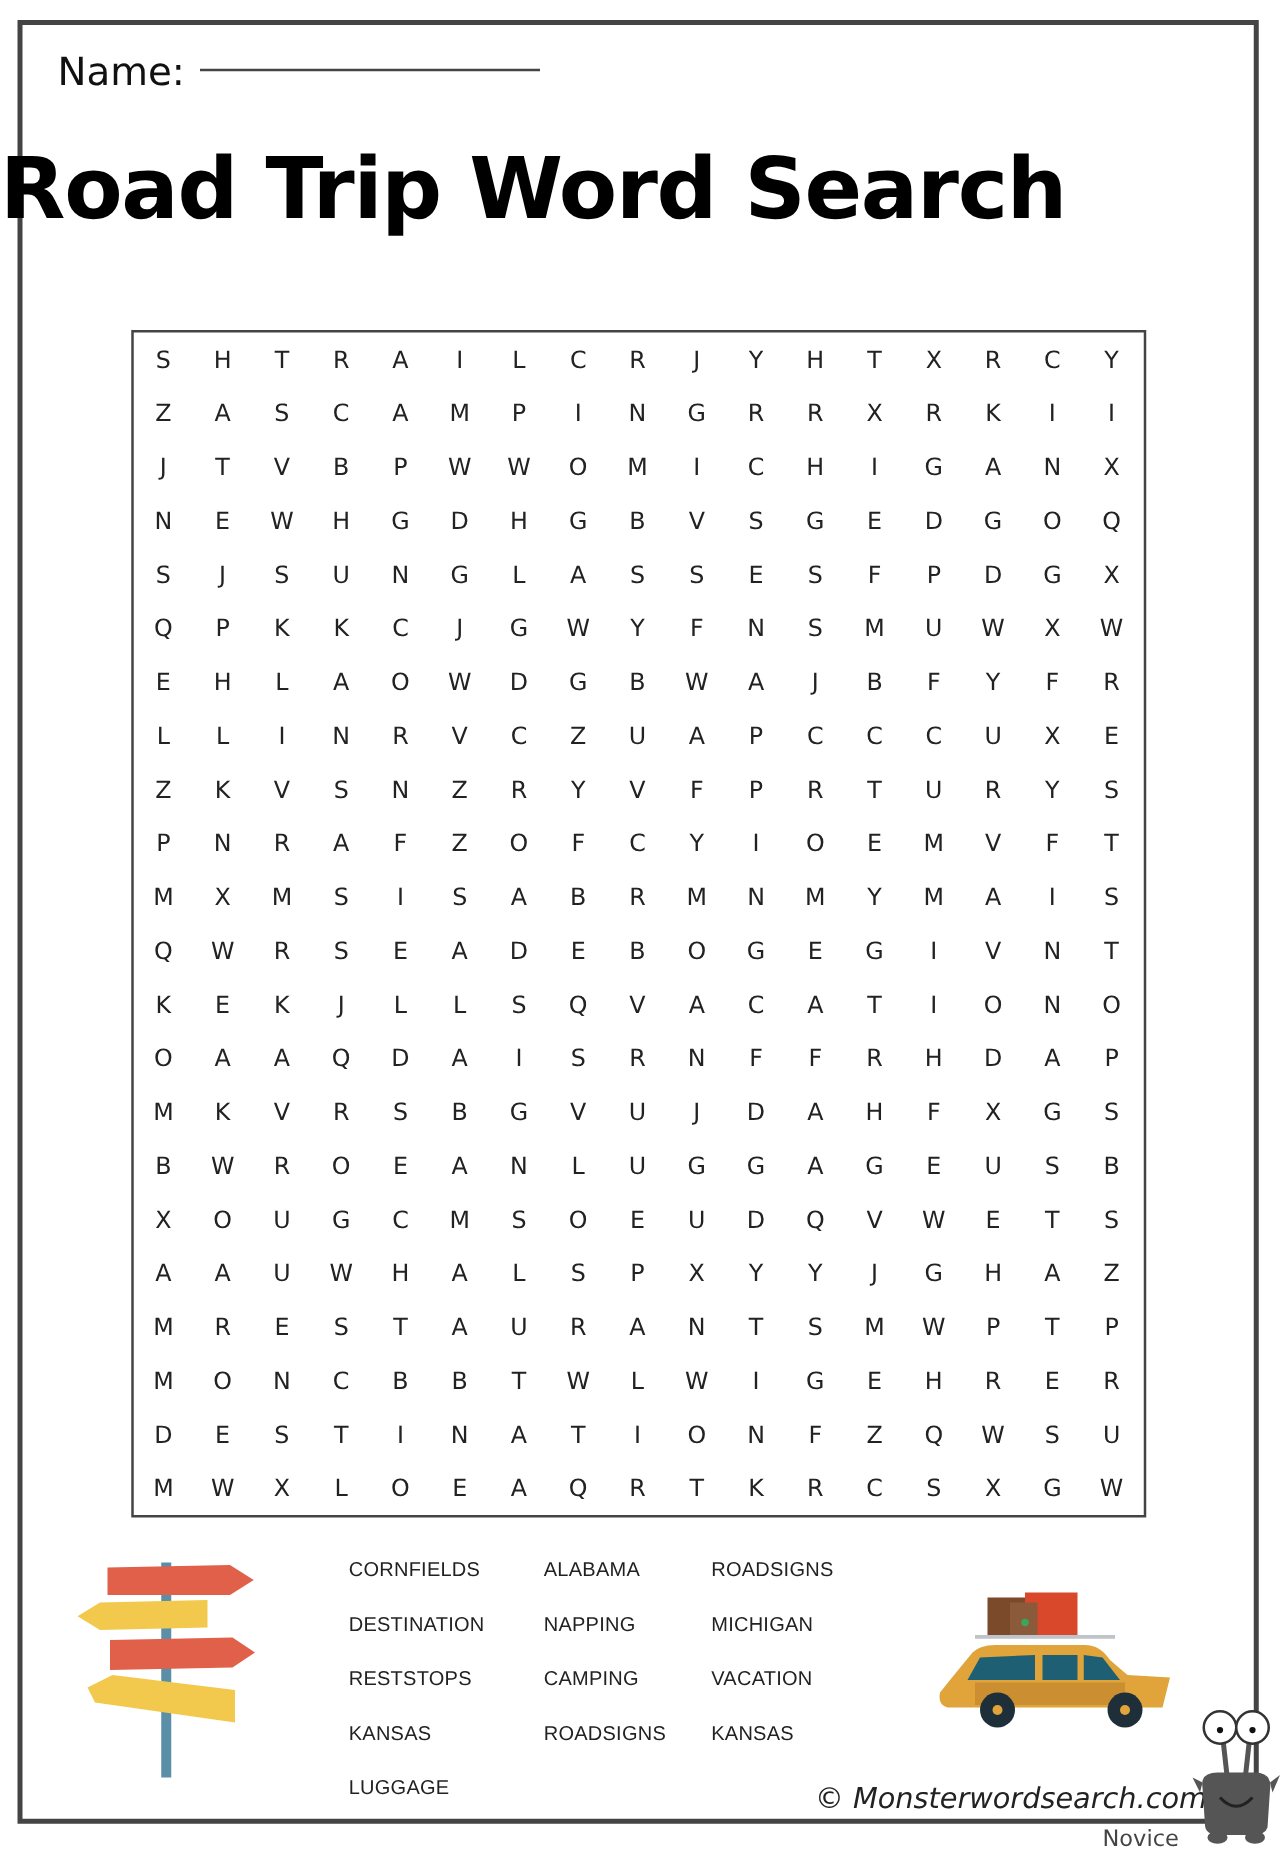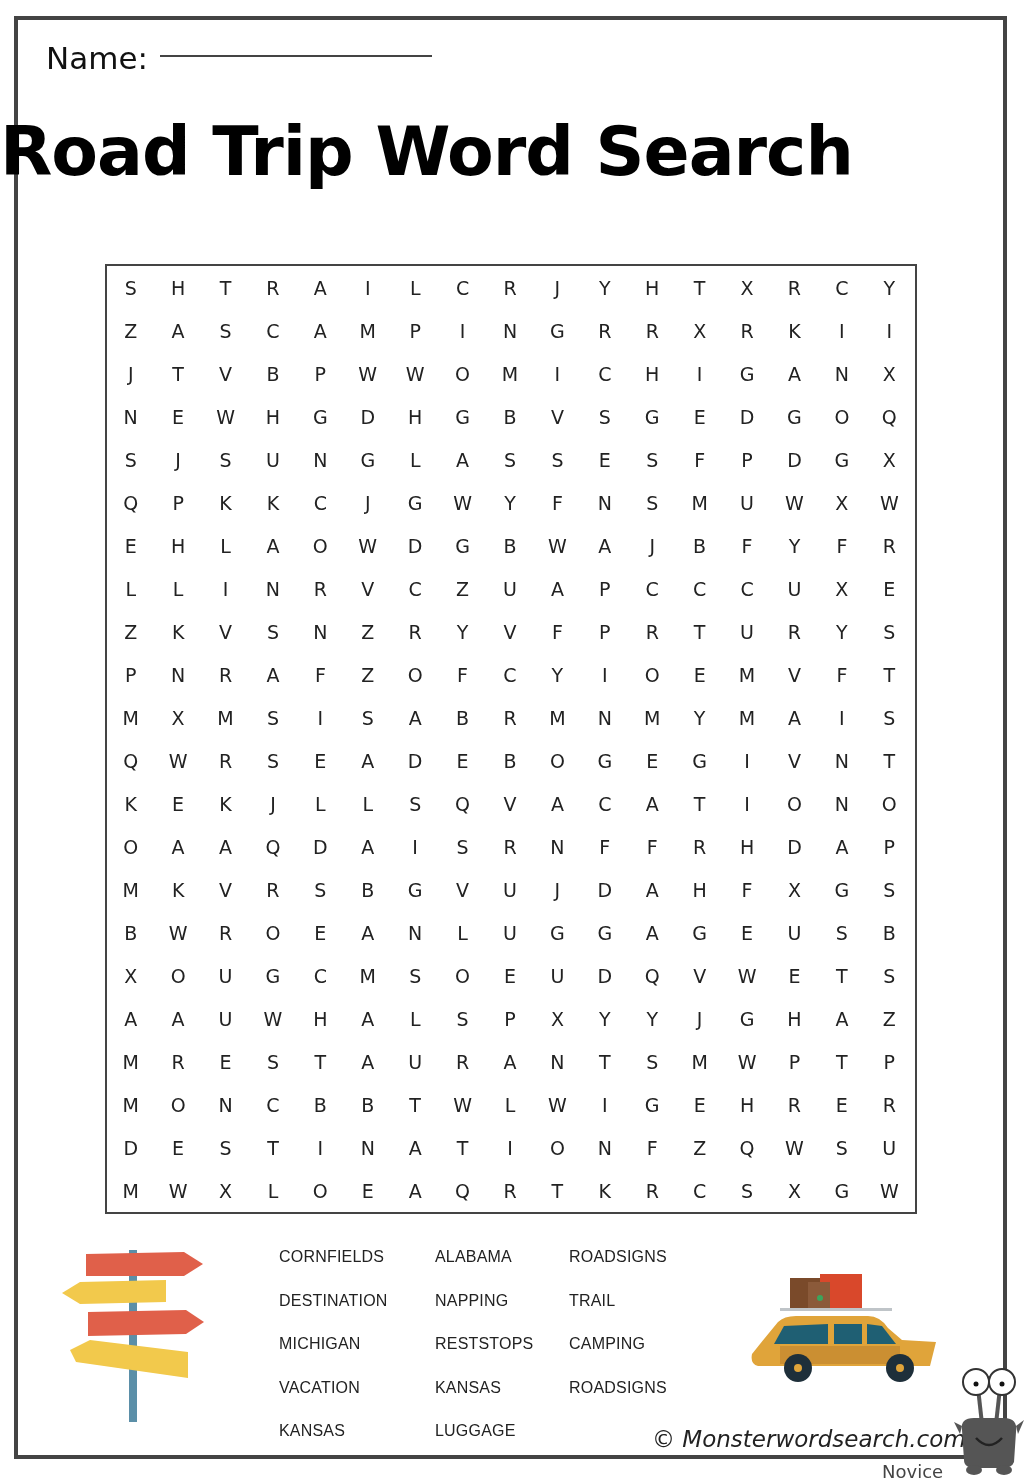--- a/index.html
+++ b/index.html
@@ -477,21 +477,20 @@
   <circle cx="160" cy="98" r="14" fill="#1E2F3A"></circle>
   <circle cx="160" cy="98" r="4" fill="#E0A43A"></circle>
 </svg>
 
 <div class="wordlist" id="wordlist">
     <div class="word">CORNFIELDS</div>
     <div class="word">ALABAMA</div>
     <div class="word">ROADSIGNS</div>
     <div class="word">DESTINATION</div>
     <div class="word">NAPPING</div>
-    <div class="word">TRAIL</div>
     <div class="word">MICHIGAN</div>
     <div class="word">RESTSTOPS</div>
     <div class="word">CAMPING</div>
     <div class="word">VACATION</div>
     <div class="word">KANSAS</div>
     <div class="word">ROADSIGNS</div>
     <div class="word">KANSAS</div>
     <div class="word">LUGGAGE</div>
   </div>
 

